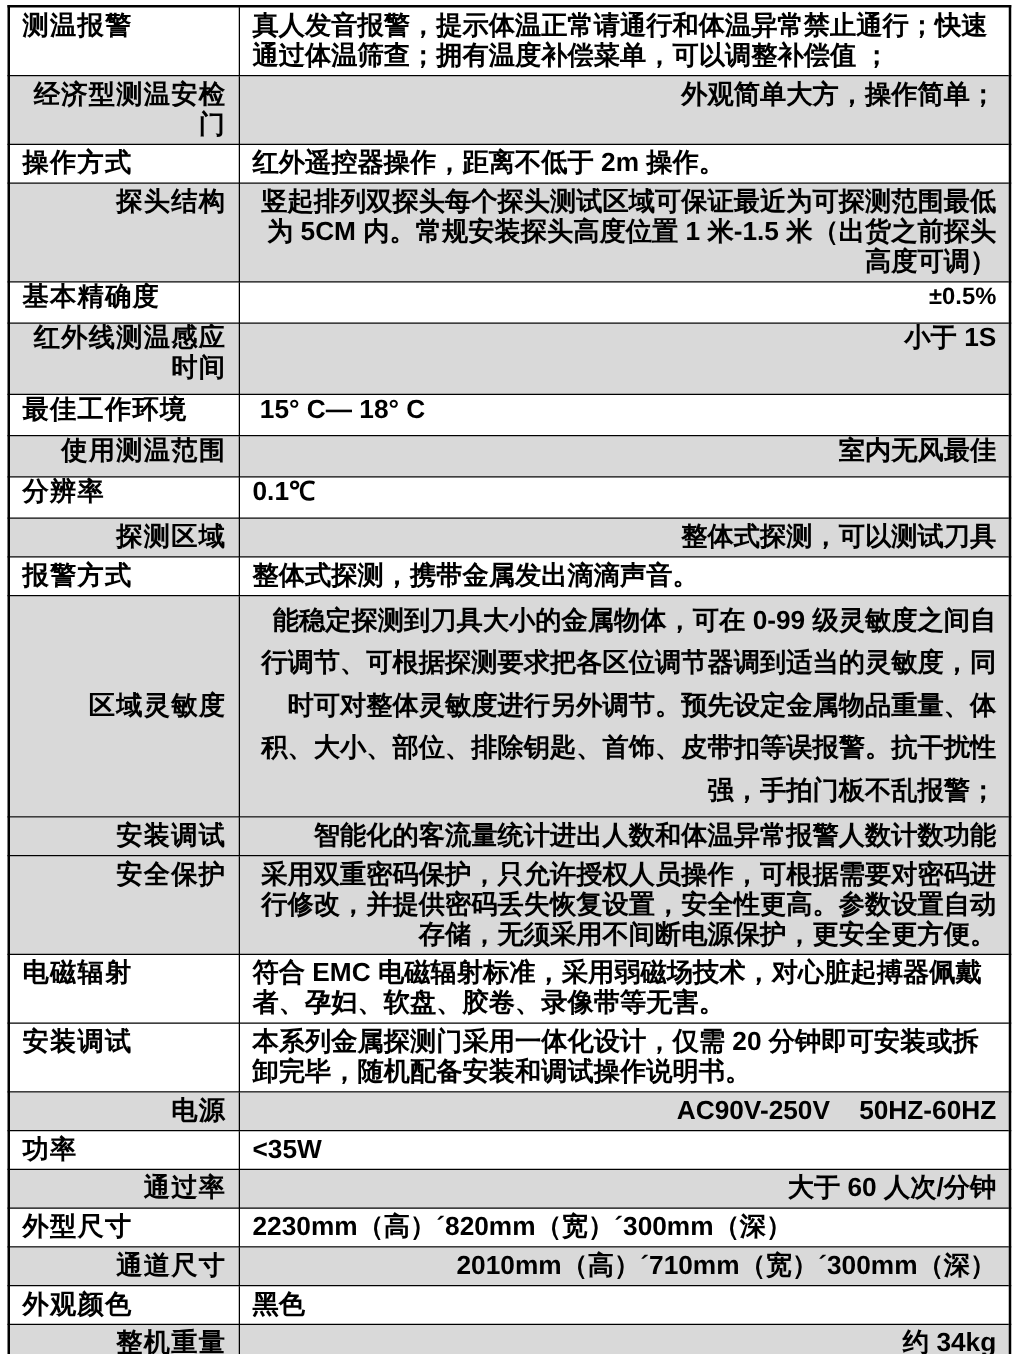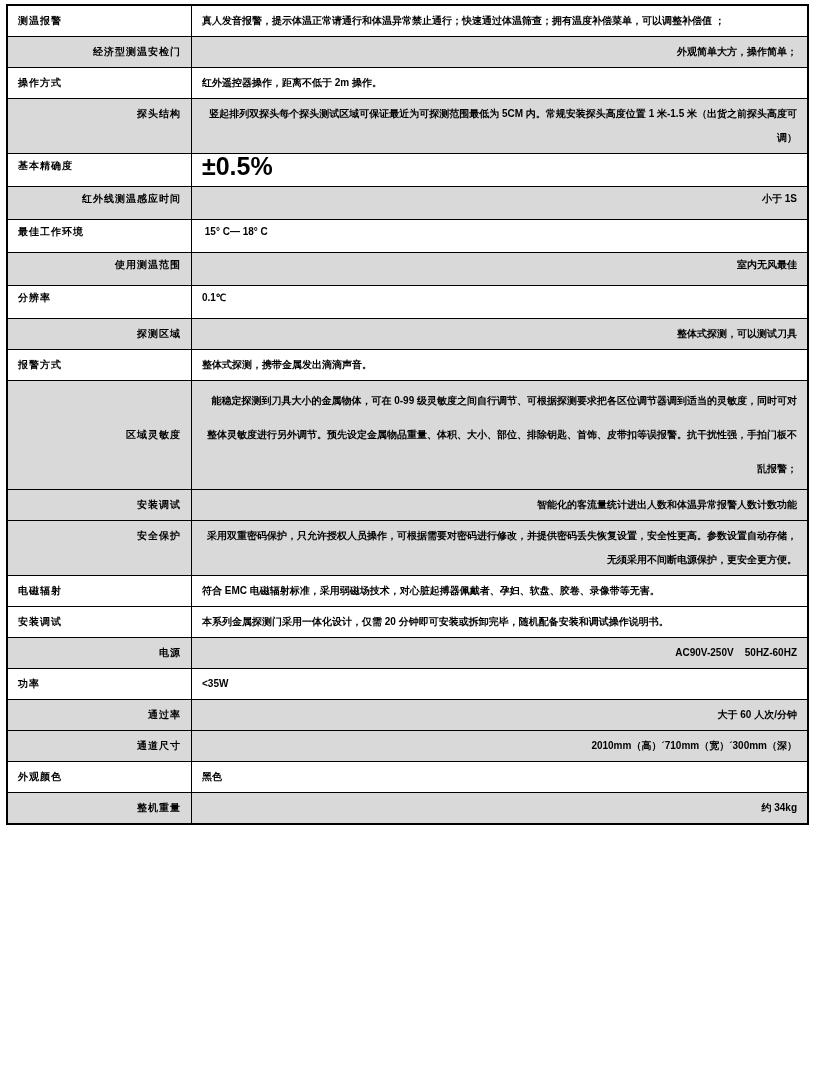--- a/index.html
+++ b/index.html
@@ -19,21 +19,21 @@
   table.spec-table {
     border-collapse: collapse;
     width: 803px;
     table-layout: fixed;
     border: 2px solid #000000;
   }
   table.spec-table td {
     border: 1px solid #000000;
     vertical-align: top;
     padding: 3px 10px;
-    font-size: 10px;
+    font-size: 21px;
     font-weight: bold;
     color: #000000;
     line-height: 24px;
     overflow: hidden;
   }
   td.label-cell {
     width: 163px;
     letter-spacing: 1px;
   }
   td.value-cell {
@@ -48,21 +48,22 @@
     padding-top: 0;
     padding-bottom: 8px;
   }
   tr.tall td {
     vertical-align: middle;
   }
   tr.tall td.value-cell {
     line-height: 34px;
   }
   td.value-cell.emphasis {
-    font-size: 25px;
+    font-size: 19px;
+    text-align: right;
   }
 </style>
 </head>
 <body>
 
 <div class="page">
   <table class="spec-table">
     <tbody id="spec-rows">
         <tr>
           <td class="label-cell">测温报警</td>
@@ -133,20 +134,24 @@
           <td class="value-cell">AC90V-250V    50HZ-60HZ</td>
         </tr>
         <tr>
           <td class="label-cell">功率</td>
           <td class="value-cell">&lt;35W</td>
         </tr>
         <tr class="shaded">
           <td class="label-cell">通过率</td>
           <td class="value-cell">大于 60 人次/分钟</td>
         </tr>
+        <tr>
+          <td class="label-cell">外型尺寸</td>
+          <td class="value-cell">2230mm（高）´820mm（宽）´300mm（深）</td>
+        </tr>
         <tr class="shaded">
           <td class="label-cell">通道尺寸</td>
           <td class="value-cell">2010mm（高）´710mm（宽）´300mm（深）</td>
         </tr>
         <tr>
           <td class="label-cell">外观颜色</td>
           <td class="value-cell">黑色</td>
         </tr>
         <tr class="shaded">
           <td class="label-cell">整机重量</td>

